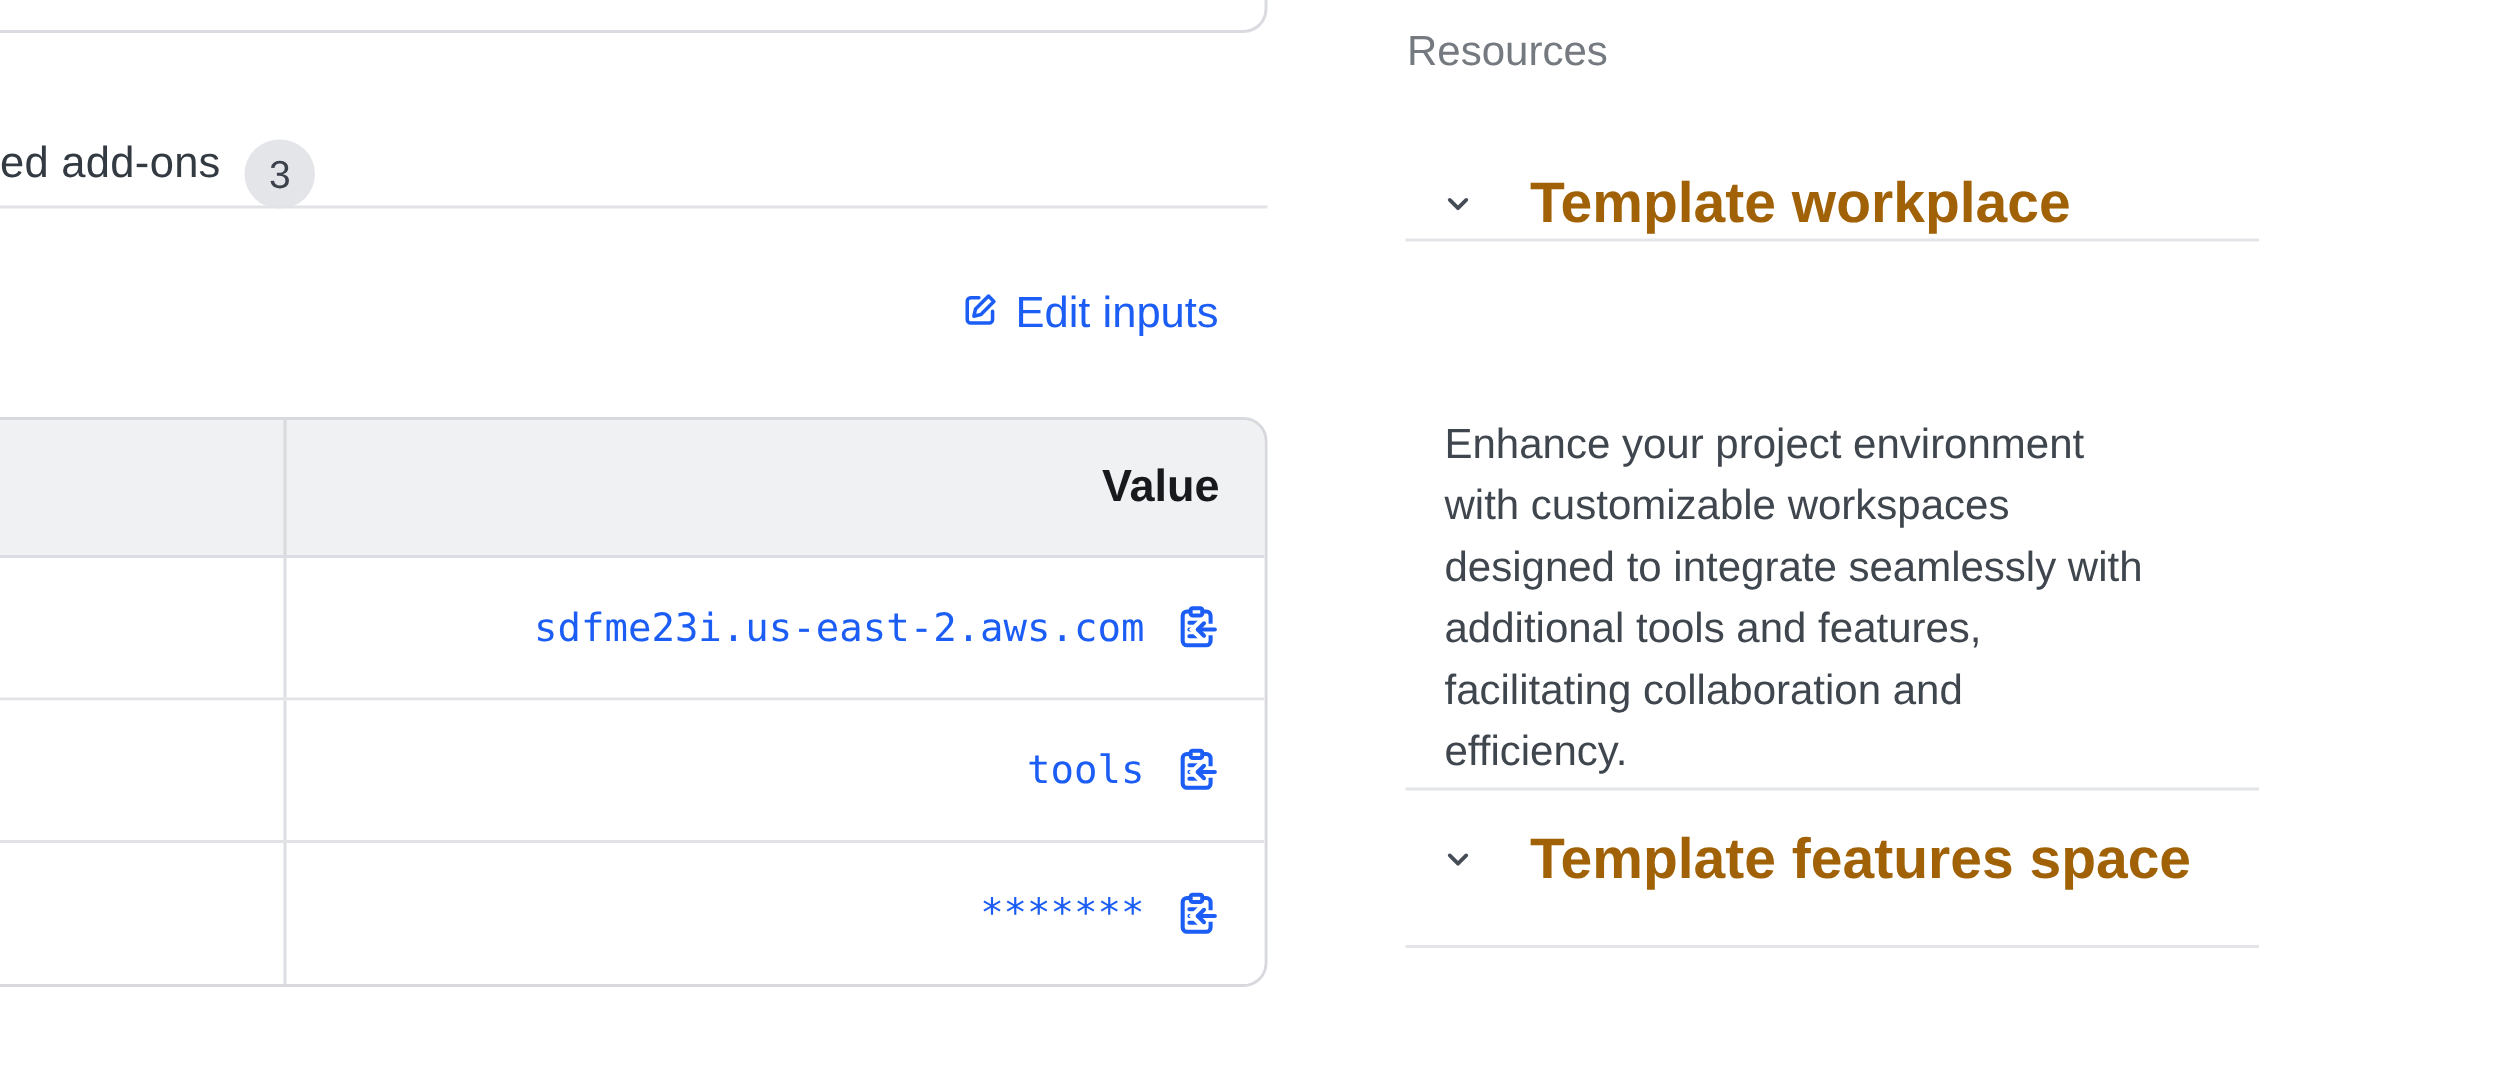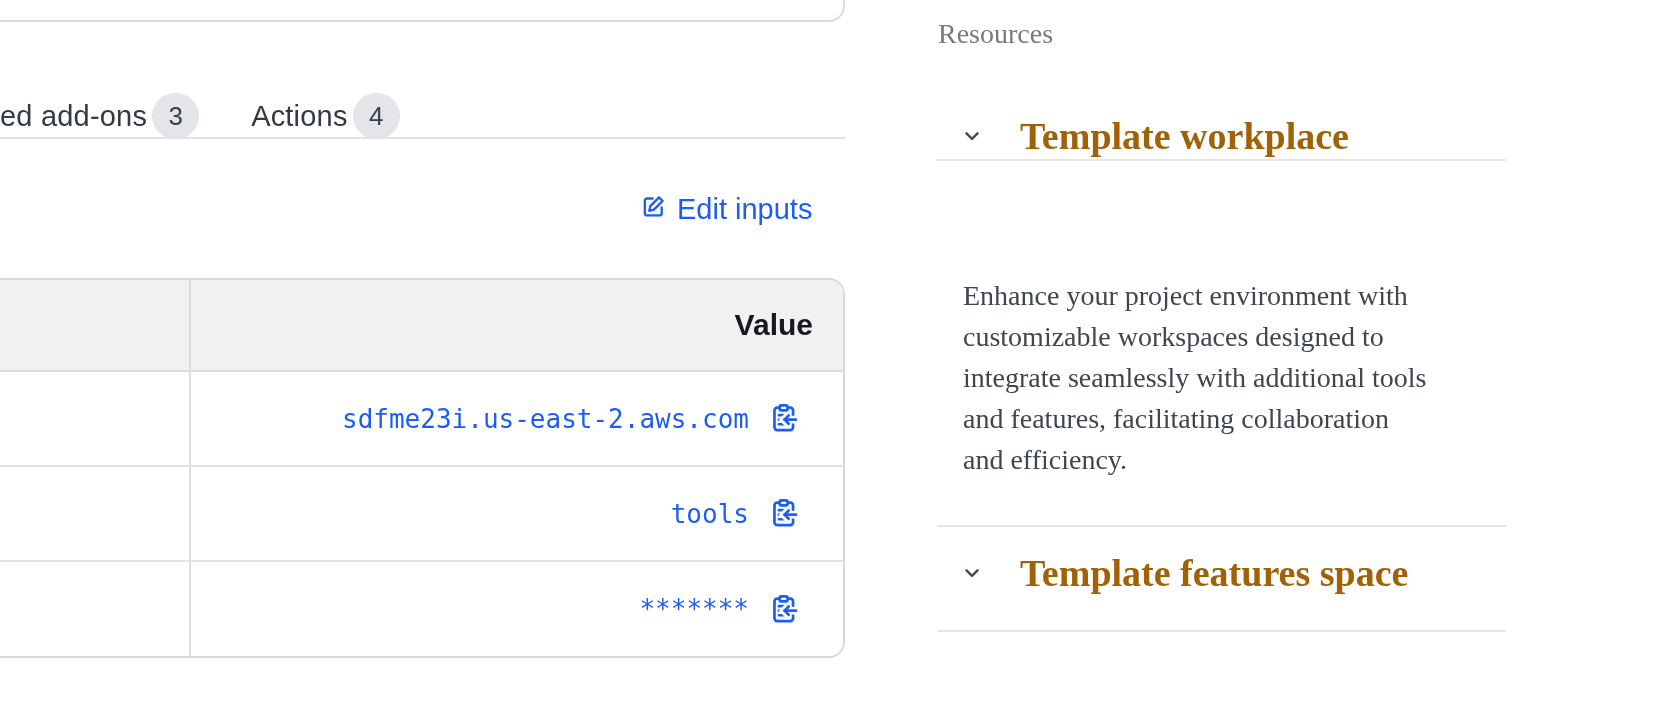--- a/index.html
+++ b/index.html
@@ -7,51 +7,51 @@
               font-family:"Liberation Sans", sans-serif; }
   .stage { position:relative; width:1672px; height:728px; background:#fff; }
 
   
   .top-card { position:absolute; left:-40px; top:-42px; width:885px; height:64px;
               background:#fff; border:2px solid #dadbe0; border-radius:0 0 16px 0; }
 
   
   .tabs { position:absolute; left:0; top:92px; height:48px; display:flex; gap:52px;
           align-items:center; }
-  .tab { display:flex; align-items:center; gap:5px; cursor:pointer; }
+  .tab { display:flex; align-items:flex-start; gap:16px; cursor:pointer; }
   .tab-label { font-size:29px; font-weight:500; color:#333a42; letter-spacing:.2px; white-space:nowrap; }
   .tab-badge { min-width:47px; height:46px; padding:0 12px; border-radius:23px; background:#e4e5e9;
                color:#3a414a; font-size:26px; display:flex; align-items:center; justify-content:center; }
   .tabs-divider { position:absolute; left:0; top:137px; width:845px; height:2px; background:#e2e3e7; }
 
   
   .edit-inputs { position:absolute; left:640px; top:193px; height:36px; display:flex;
                  align-items:flex-start; gap:10px; background:none; border:none; cursor:pointer; }
   .edit-inputs span { font-size:29px; font-weight:500; color:#1c5ef5; white-space:nowrap; }
 
   
   .table-card { position:absolute; left:-40px; top:278px; width:885px; height:380px;
                 background:#fff; border:2px solid #d8d9de; border-radius:16px; overflow:hidden;
                 display:flex; flex-direction:column; }
   .t-header { height:92px; background:#f0f1f3; border-bottom:2px solid #dcdde2; display:flex; }
   .t-row { height:95px; border-bottom:2px solid #e2e3e7; display:flex; background:#fff; }
   .t-row:last-child { border-bottom:none; flex:1; }
   .cell-key { width:229px; border-right:2px solid #dcdde2; }
   .t-header .cell-key { border-right:2px solid #d9dade; }
   .cell-val { flex:1; display:flex; align-items:center; justify-content:flex-end;
-              padding-right:44px; gap:18px; }
+              padding-right:30px; gap:18px; }
   .t-header .cell-val { padding-right:30px; }
   .value-head { font-size:30px; font-weight:700; color:#17191c; }
   .mono-val { font-family:"DejaVu Sans Mono","Liberation Mono",monospace; font-size:26px;
               color:#1c5ef5; white-space:nowrap; }
   .copy-btn { background:none; border:none; cursor:pointer; width:32px; height:32px;
               display:flex; align-items:center; justify-content:center; }
 
   
-  .resources { position:absolute; left:937px; top:0; width:569px; height:600px;font-family:Liberation Serif, serif; }
+  .resources { position:absolute; left:937px; top:0; width:569px; height:600px; }
   .res-title { position:absolute; left:1px; top:18px; font-size:28px; color:#757a81; }
   .res-row { position:absolute; left:0; width:100%; height:48px; display:flex; align-items:center;
              cursor:pointer; }
   .res-row .chev { margin-left:23px; width:24px; height:24px; flex:0 0 auto;
                    display:flex; align-items:center; justify-content:center; }
   .res-row .res-label { margin-left:36px; font-size:38px; font-weight:700; color:#a16207;
                         white-space:nowrap; }
   .row-1 { top:112px; } .row-2 { top:189px; } .row-3 { top:549px; }
   .res-divider { position:absolute; left:0; width:569px; height:2px; background:#e4e5e8; }
   .div-1 { top:159px; } .div-2 { top:525px; } .div-3 { top:630px; }
@@ -62,24 +62,20 @@
 <body>
 
 <div class="stage">
 
   <div class="top-card"></div>
 
   <div class="tabs">
     <div class="tab">
       <span class="tab-label">ed add-ons</span>
       <span class="tab-badge">3</span>
-    </div>
-    <div class="tab">
-      <span class="tab-label">Actions</span>
-      <span class="tab-badge">4</span>
     </div>
   </div>
   <div class="tabs-divider"></div>
 
   <button class="edit-inputs">
     <svg width="27" height="27" viewBox="0 0 24 24" fill="none">
       <path d="M11.2 4.9 H6.3 a2 2 0 0 0 -2 2 v11 a2 2 0 0 0 2 2 h11 a2 2 0 0 0 2 -2 v-5" stroke="#1c5ef5" stroke-width="2.1" stroke-linecap="round"></path>
       <path d="M16.9 3.9 l3.2 3.2 -7.7 7.7 -4.2 1 1 -4.2 z" stroke="#1c5ef5" stroke-width="2.1" stroke-linejoin="round" fill="none"></path>
     </svg>
     <span>Edit inputs</span>

